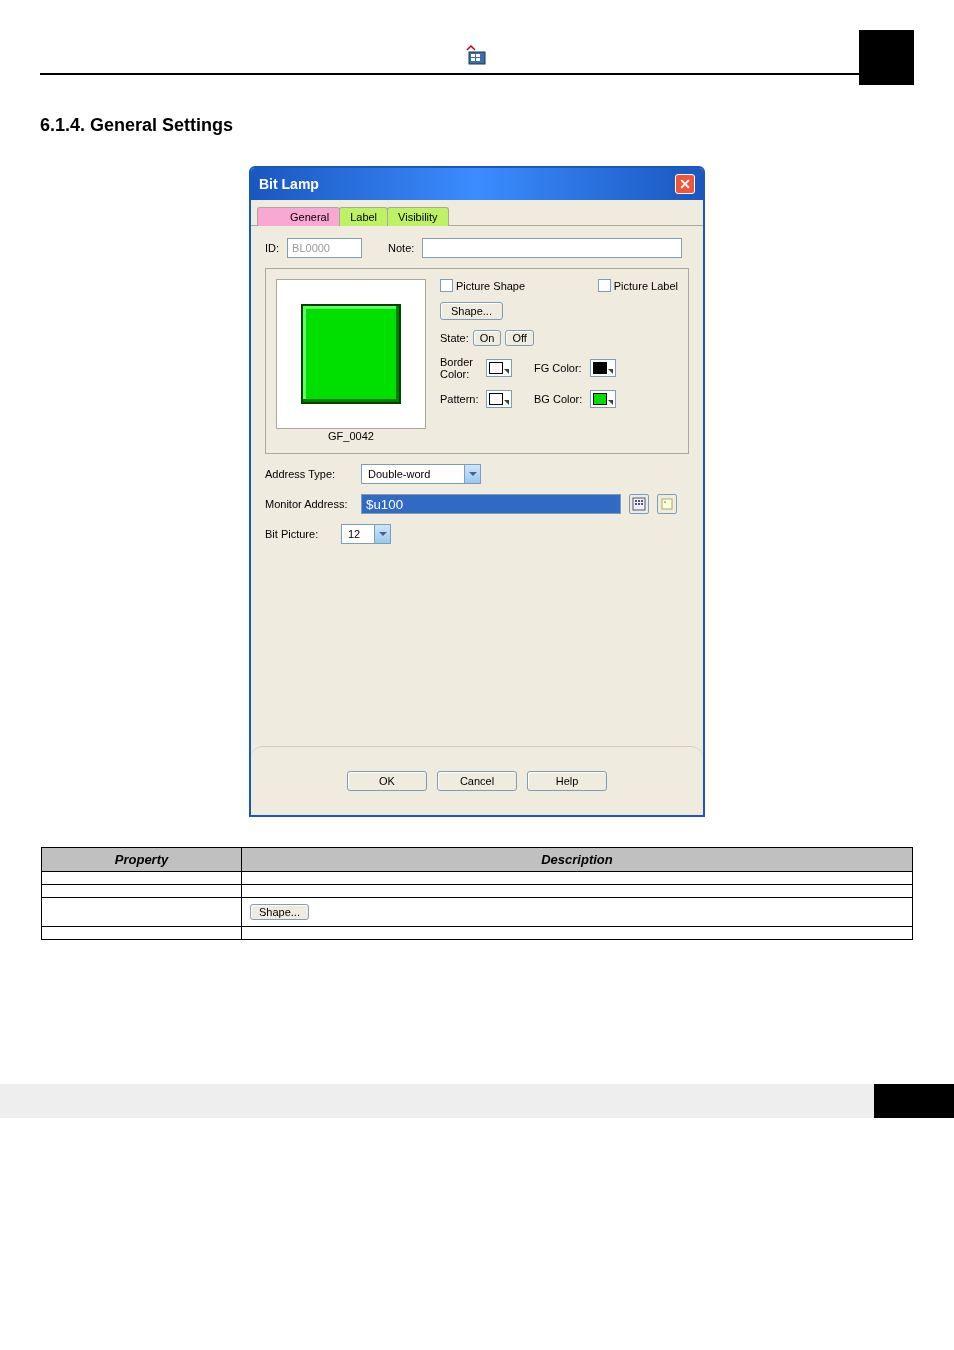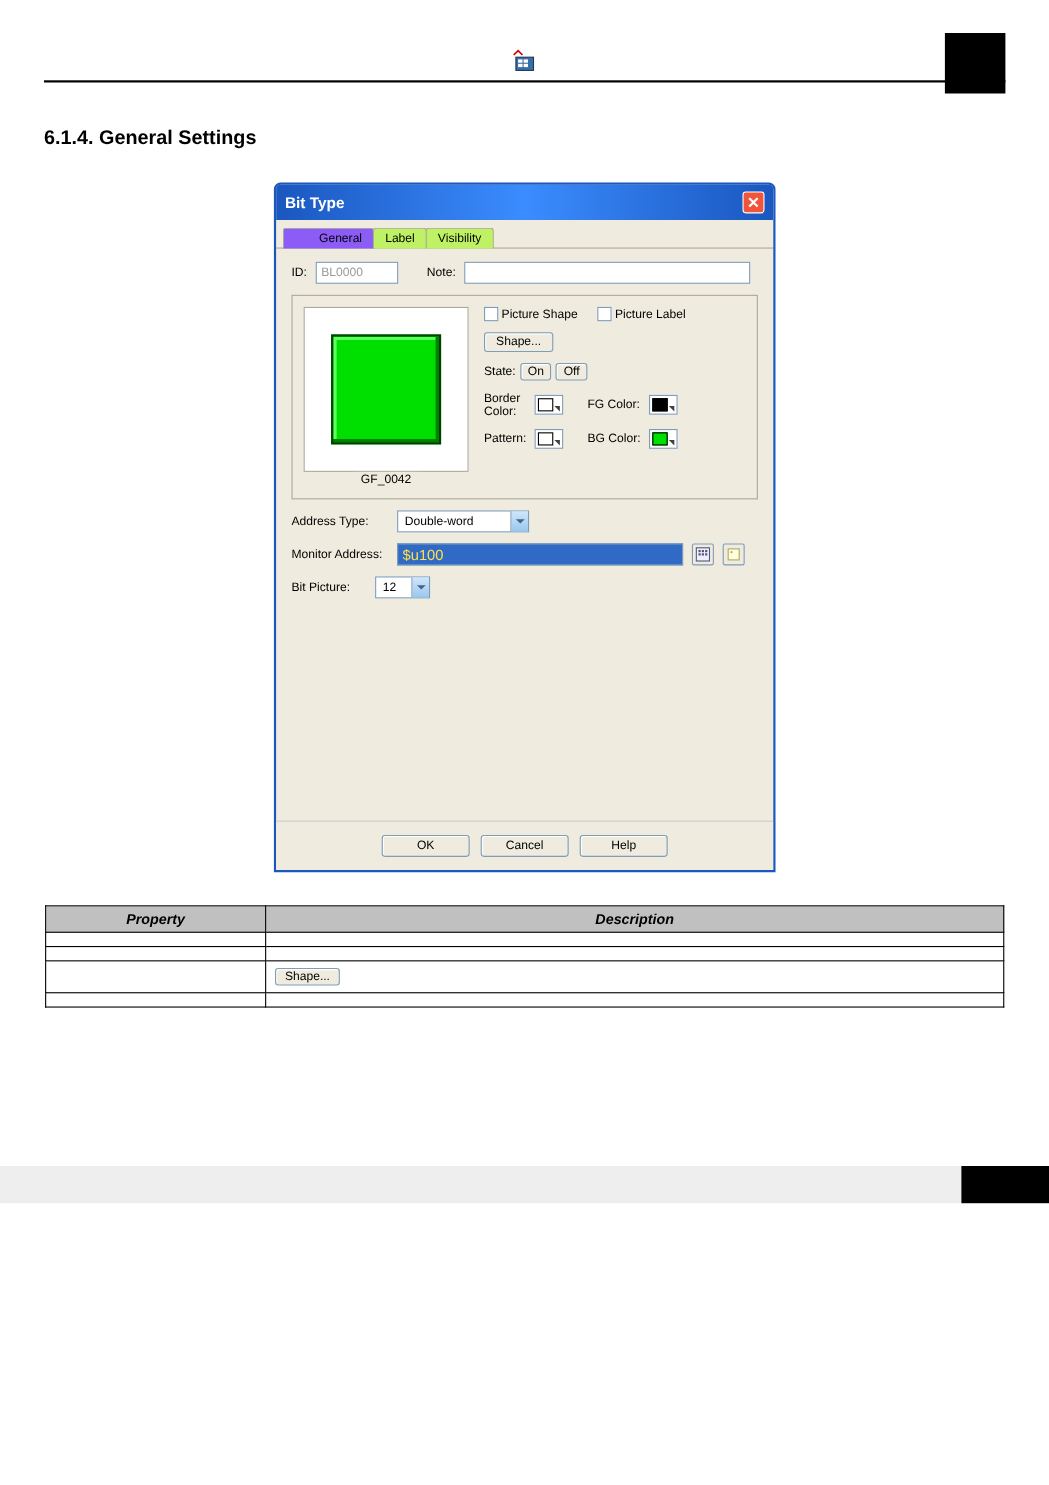--- a/index.html
+++ b/index.html
@@ -96,21 +96,21 @@
     border: 1px solid #aca899;
     border-bottom: none;
     background: #bef264;
     padding: 3px 10px;
     position: relative;
     top: 1px;
     border-radius: 3px 3px 0 0;
     margin-right: -1px;
   }
   .tab.active {
-    background: #8b5cf6;
+    background: #f9a8d4;
     z-index: 2;
     padding-left: 32px;
   }
   .tabpanel {
     padding: 12px 14px;
   }
   .row { display: flex; align-items: center; gap: 8px; margin-bottom: 10px; }
   .text-input {
     border: 1px solid #7f9db9;
     background: #fff;
@@ -196,37 +196,38 @@
     background: linear-gradient(#cde6fb,#99c8ee);
     border-left:1px solid #7f9db9;
     display:flex;align-items:center;justify-content:center;
   }
   .dd-btn .arr {
     width:0;height:0;border-left:4px solid transparent;border-right:4px solid transparent;border-top:4px solid #4d6185;
   }
   .mon-input {
     border: 1px solid #7f9db9;
     background: #316ac5;
-    color:#fde047;
+    color:#ffffff;
     padding: 2px 4px;
     height: 20px;
     flex:1;
     max-width:260px;
   }
   .icon-btn {
     width:20px;height:20px;border:1px solid #7f9db9;background:#efebde;border-radius:2px;
     display:flex;align-items:center;justify-content:center;
   }
   .dialog-buttons {
     display:flex;
     justify-content:center;
     gap:10px;
-    padding:12px;
+    padding:24px;
     border-top:1px solid #ccc;
     background:#efebde;
+    border-radius:12px;
   }
   .dialog-buttons .btn { width:80px; padding:3px 0; text-align:center; }
   .below-text { margin: 30px 40px 10px 40px; font-size:13px; }
   table.prop-table {
     width: calc(100% - 2px);
     margin: 0 1px 20px 1px;
     border-collapse: collapse;
     border: 1px solid #000;
   }
   table.prop-table th {
@@ -296,21 +297,21 @@
   <div class="black-block"></div>
 
   <div class="section-heading">
     <span>6.1.4.</span>
     <span>General Settings</span>
   </div>
 
   <div class="dialog-wrap">
     <div class="dialog">
       <div class="titlebar">
-        <span>Bit Type</span>
+        <span>Bit Lamp</span>
         <div class="close-btn">
           <span>✕</span>
         </div>
       </div>
       <div class="tabstrip">
         <div class="tab active">General</div>
         <div class="tab">Label</div>
         <div class="tab">Visibility</div>
       </div>
       <div class="tabpanel">
@@ -323,21 +324,21 @@
         </div>
 
         <div class="group" style="display:flex;gap:14px;">
           <div style="display:flex;flex-direction:column;align-items:center;">
             <div class="preview-pane">
               <div class="shape-preview"></div>
             </div>
             <div class="preview-caption">GF_0042</div>
           </div>
           <div class="right-col">
-            <div class="row" style="gap:18px;">
+            <div class="row" style="gap:18px;justify-content:space-between;">
               <label class="chk">
                 <span class="box"></span>
                 <span>Picture Shape</span>
               </label>
               <label class="chk">
                 <span class="box"></span>
                 <span>Picture Label</span>
               </label>
             </div>
             <div class="row">

